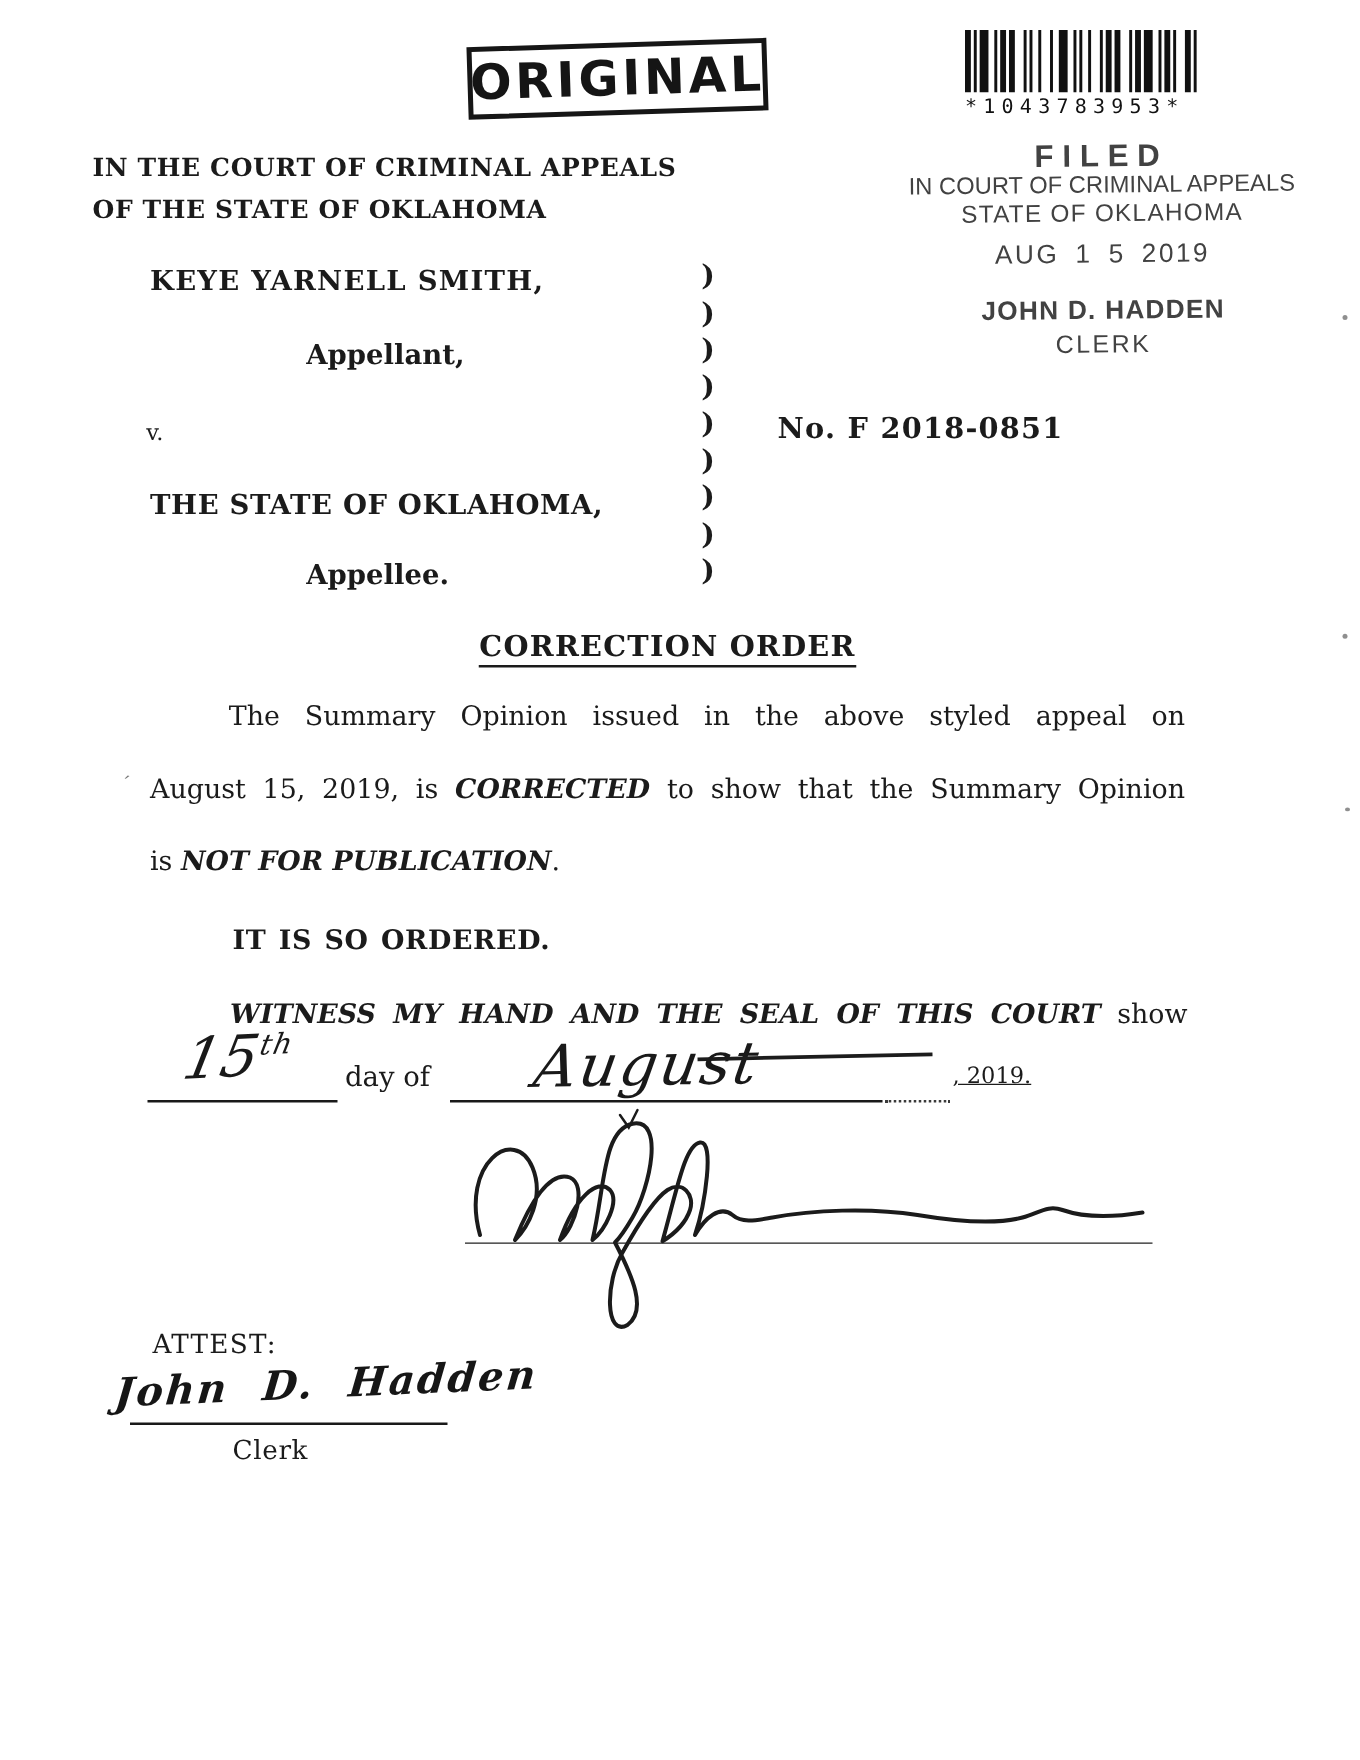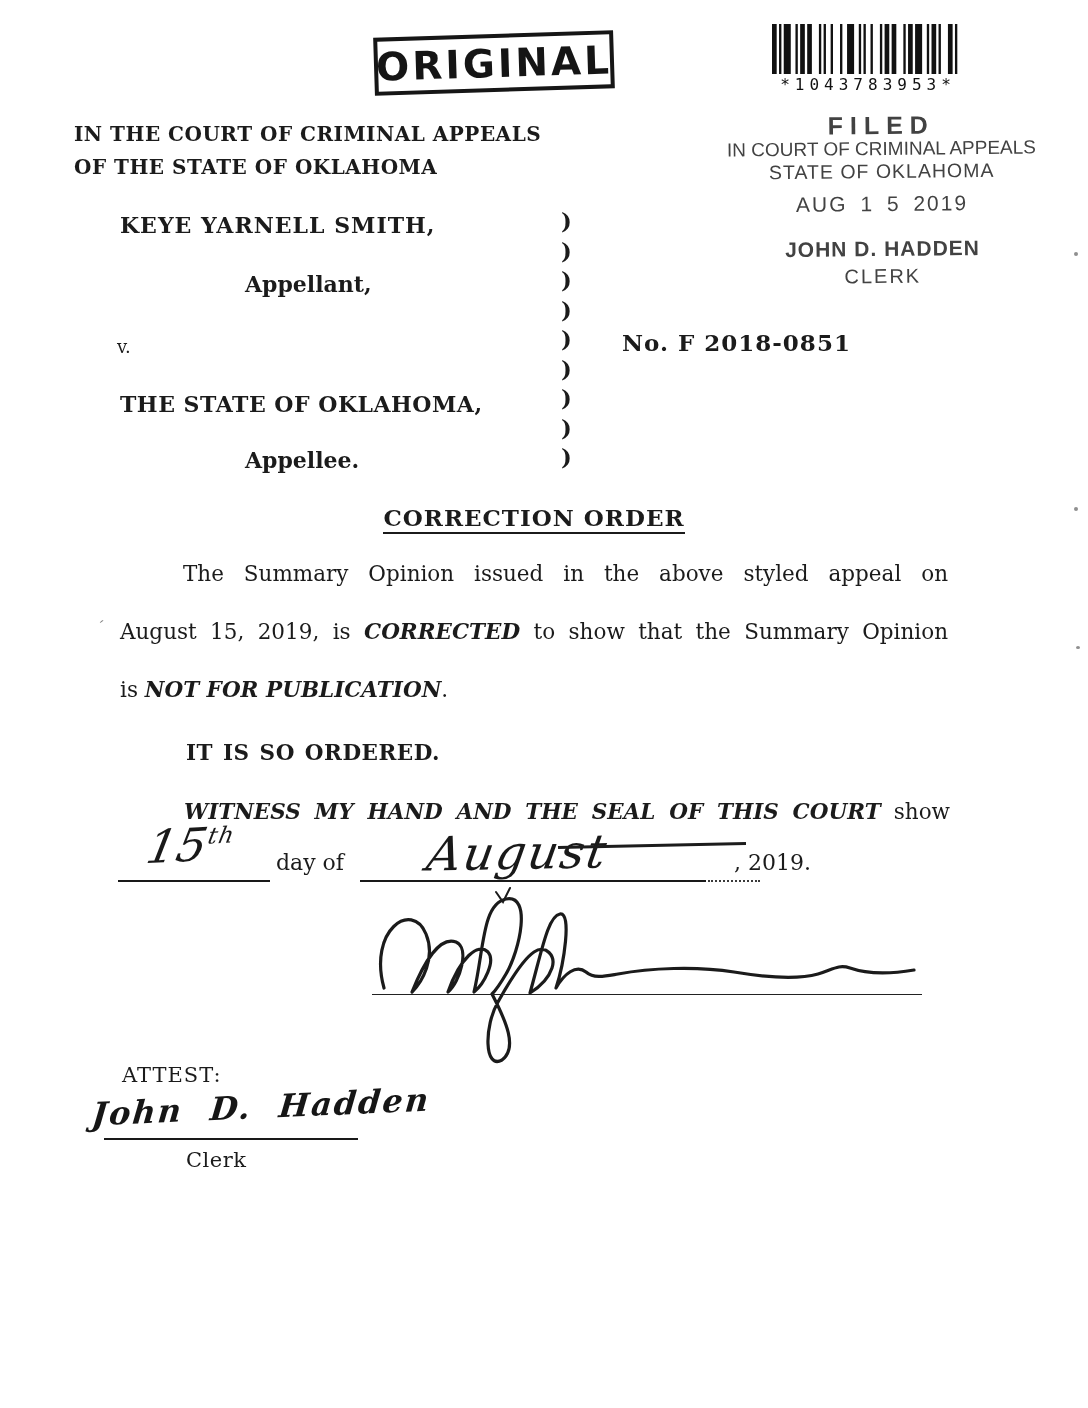--- a/index.html
+++ b/index.html
@@ -14,21 +14,21 @@
   
   .stamp-original {
     left:374px; top:34px; width:240px; height:58px;
     border:4px solid #161616; transform:rotate(-1.8deg);
     display:flex; align-items:center; justify-content:center;
     font-family:"DejaVu Sans","Liberation Sans",sans-serif;
     font-size:39px; font-weight:700; letter-spacing:3px; color:#151515;
   }
 
   
-  .barcode { left:772px; top:24px; width:192px; text-align:center; }
+  .barcode { left:772px; top:24px; width:192px; text-align:left; }
   .barcode svg { display:block; }
   .barcode-text {
     font-family:"DejaVu Sans Mono","Liberation Mono",monospace;
     font-size:16px; letter-spacing:5px; color:#111; margin-top:1px; white-space:nowrap;
   }
 
   
   .court-header {
     left:74px; top:118px; width:920px; 
     font-size:20px; font-weight:700; line-height:33px; letter-spacing:0.5px;
@@ -75,21 +75,21 @@
   .rule { border-top:2.5px solid #191919; height:0; }
   .ul1 { left:118px; top:880px; width:152px; }
   .ul2 { left:360px; top:880px; width:346px; }
   .ul2d { left:708px; top:880px; width:52px; border-top:2px dotted #3a3a3a; height:0; }
   .hand { font-style:italic; color:#191919; }
   .hand-day { left:148px; top:818px; font-size:46px; transform:skewX(-14deg) rotate(-3deg); }
   .hand-day sup { font-size:23px; vertical-align:super; letter-spacing:1px; }
   .day-of { left:276px; top:850px; font-size:22px; }
   .hand-month { left:428px; top:825px; font-size:47px; transform:skewX(-10deg) rotate(-1deg); letter-spacing:2px; }
   .t-cross { left:558px; top:844px; width:188px; height:2.5px; background:#1c1c1c; transform:rotate(-1.2deg); }
-  .year { left:734px; top:850px; font-size:22px; }
+  .year { left:762px; top:850px; font-size:18px;text-decoration:underline; }
 
   
   .judge-sig { left:366px; top:886px; }
   .sig-line { left:372px; top:994px; width:550px; border-top:1.5px solid #222; height:0; }
   .judge-name { left:372px; top:1000px; font-size:22px; font-weight:700; letter-spacing:0.3px; }
 
   
   .attest { left:122px; top:1063px; font-size:21px; letter-spacing:1px; }
   .clerk-sig { left:92px; top:1088px; font-size:32px; font-weight:700; font-style:italic;
                transform:rotate(-2.5deg) skewX(-8deg); letter-spacing:2px; word-spacing:14px; color:#161616; }

